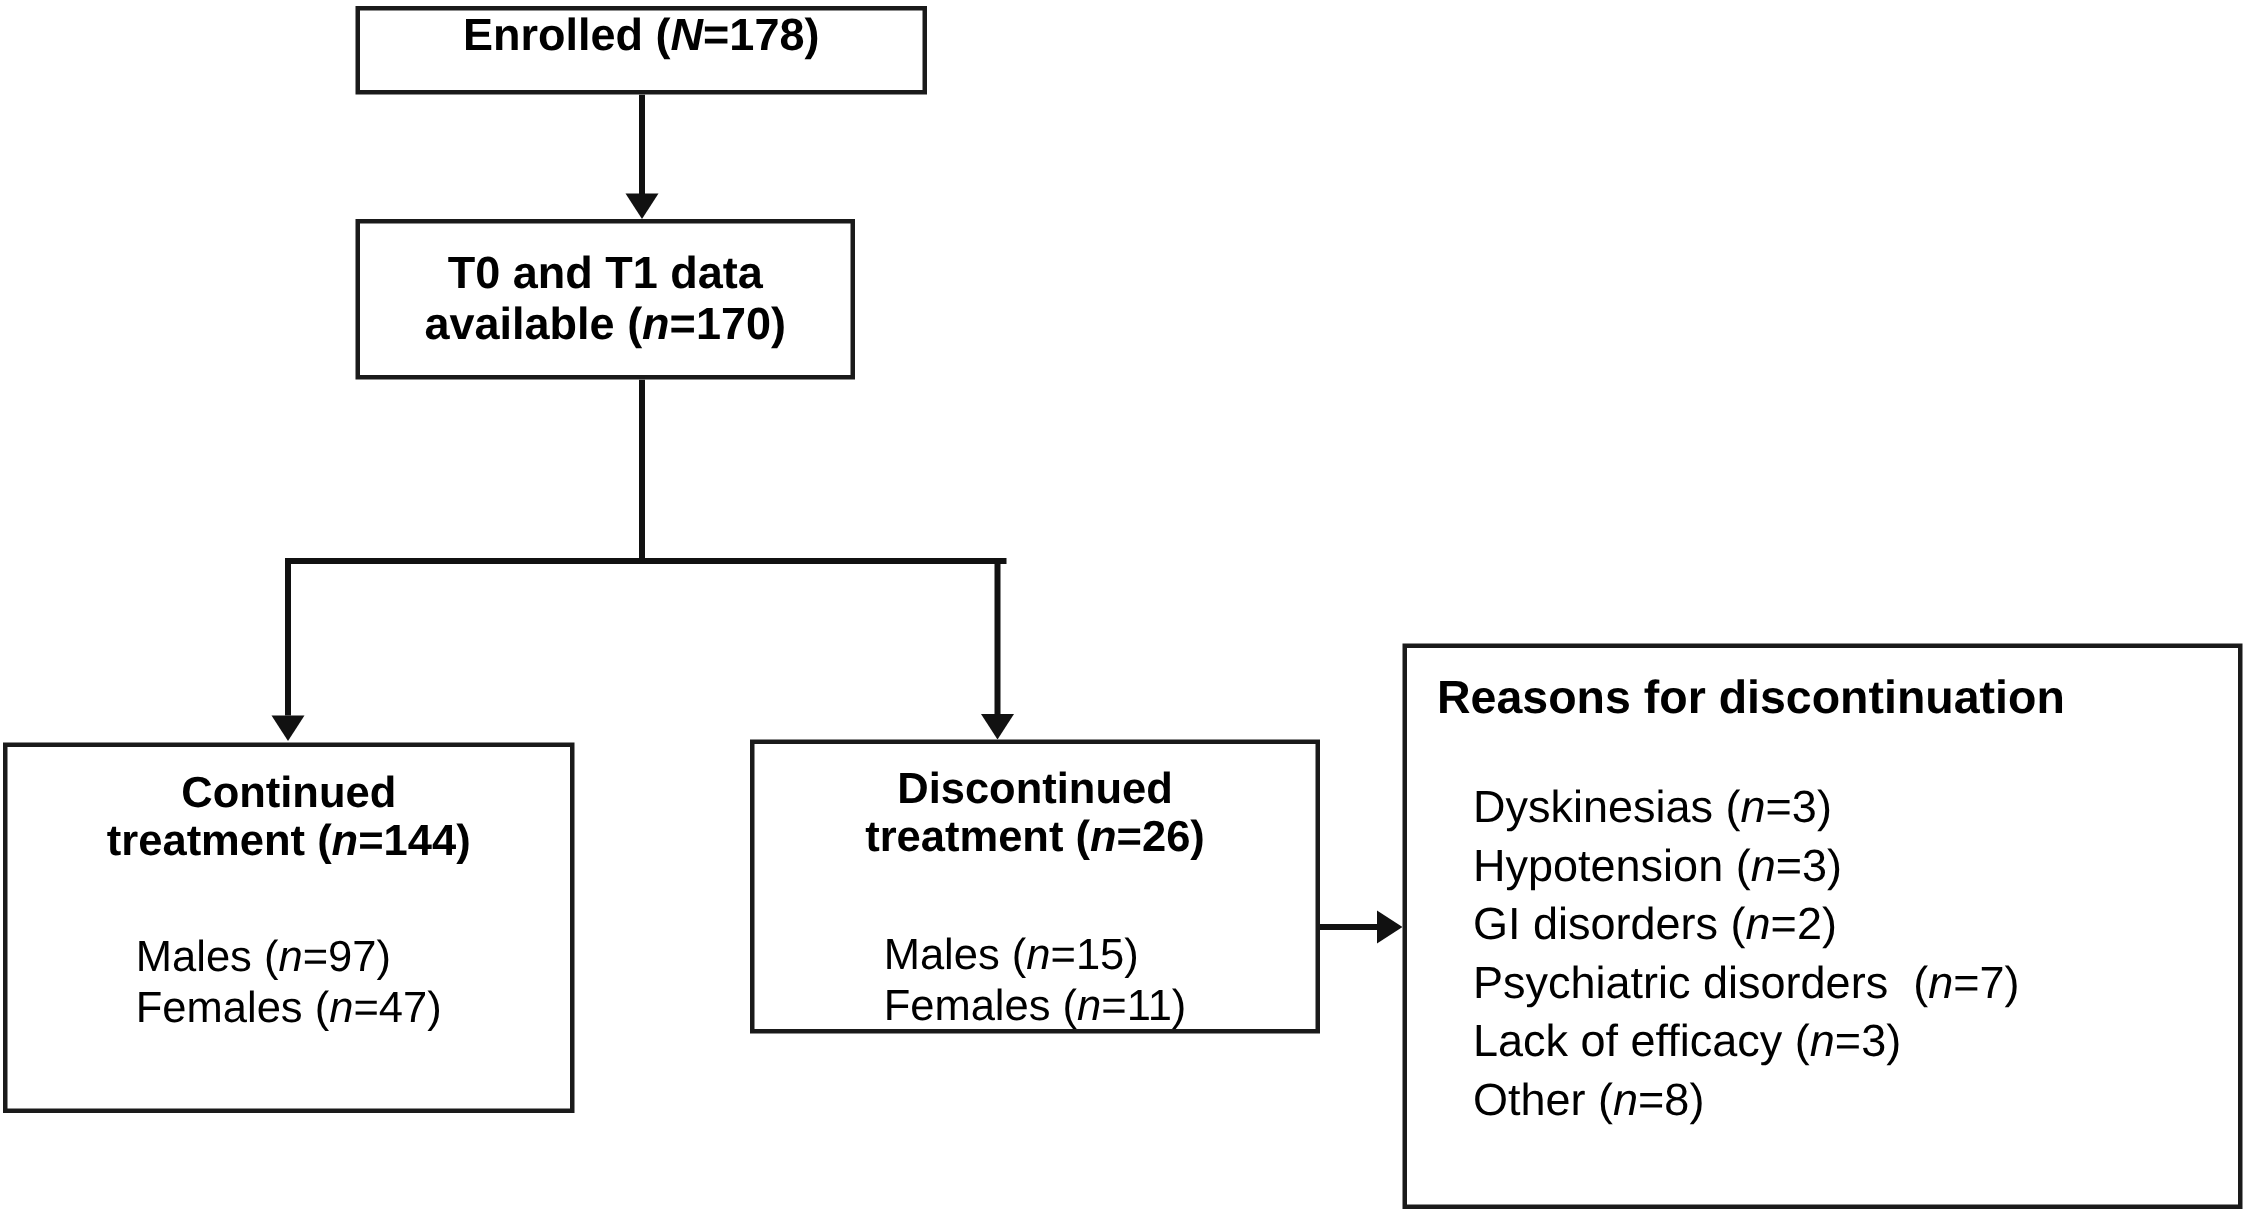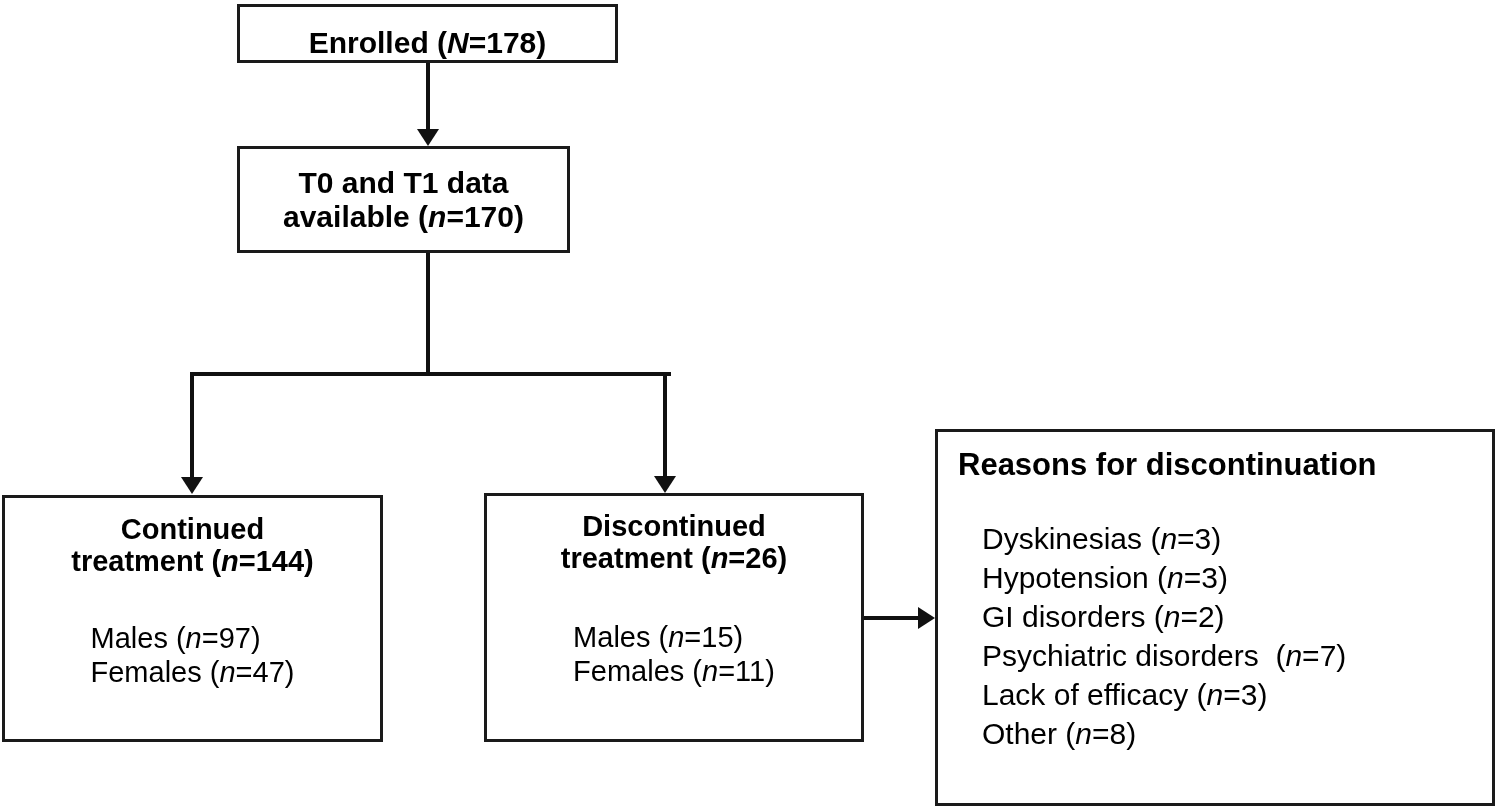--- a/index.html
+++ b/index.html
@@ -35,42 +35,42 @@
   .node-sub {
     text-align: left;
     line-height: 1.16;
     font-weight: normal;
   }
   .node-sub div { white-space: pre; }
 
   
   #box-enrolled {
     left: 237px; top: 4px; width: 381px; height: 59px;
-    justify-content: flex-end;
+    justify-content: flex-start;
   }
   #box-enrolled .node-title { font-size: 30px; }
 
   
   #box-data {
     left: 237px; top: 146px; width: 333px; height: 107px;
     justify-content: center;
   }
   #box-data .node-title { font-size: 30px; }
 
   
   #box-continued {
     left: 2px; top: 495px; width: 381px; height: 247px;
     padding-top: 15px;
   }
   #box-continued .node-title { font-size: 29px; }
   #box-continued .node-sub { font-size: 29px; margin-top: 44px; }
 
   
   #box-discontinued {
-    left: 484px; top: 493px; width: 380px; height: 249px;
+    left: 500px; top: 493px; width: 380px; height: 196px;
     padding-top: 14px;
   }
   #box-discontinued .node-title { font-size: 29px; }
   #box-discontinued .node-sub { font-size: 29px; margin-top: 46px; }
 
   
   #box-reasons {
     left: 935px; top: 429px; width: 560px; height: 377px;
     align-items: stretch;
     padding: 14px 0 0 0;

